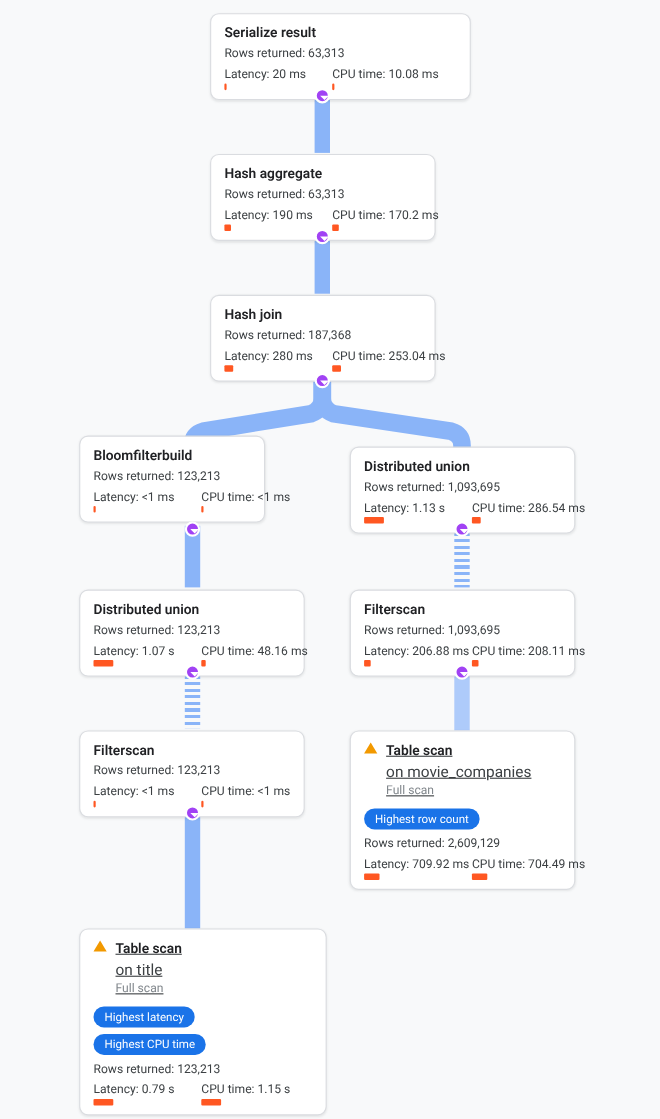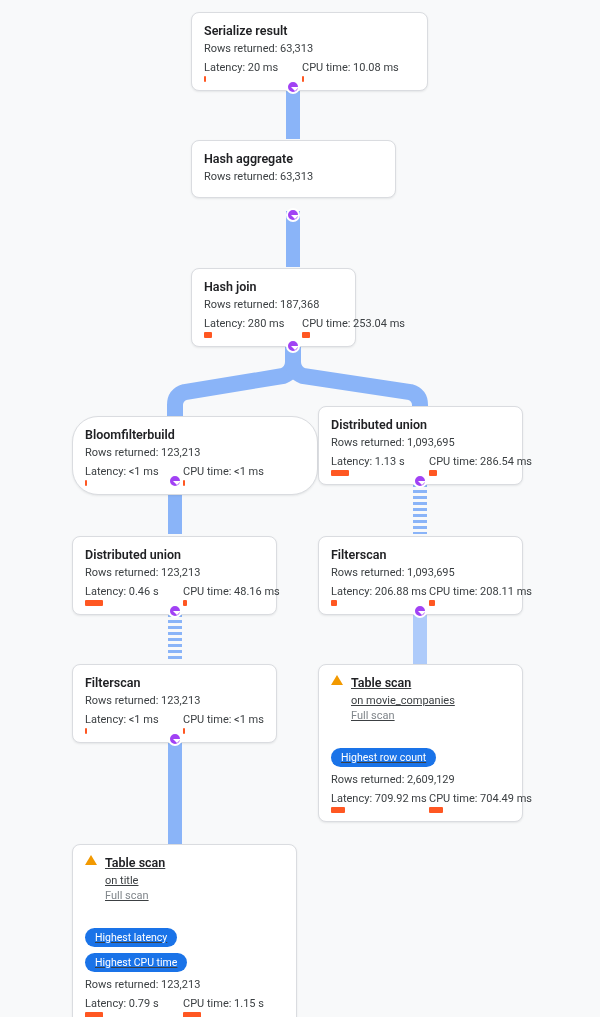--- a/index.html
+++ b/index.html
@@ -33,21 +33,21 @@
     font-size: 11px;
     color: #3c4043;
   }
   .node .title {
     font-size: 12.5px;
     font-weight: 600;
     color: #202124;
     margin-bottom: 4px;
   }
   .node .desc {
-    font-size: 11px;
+    font-size: 14px;
     color: #3c4043;
     margin-bottom: 2px;
   }
   .node .sub {
     font-size: 11px;
     color: #80868b;
     margin-bottom: 6px;
   }
   .node .rows {
     font-size: 11px;
@@ -78,21 +78,21 @@
     display: inline-block;
     width: 0; height: 0;
     border-left: 6px solid transparent;
     border-right: 6px solid transparent;
     border-bottom: 10px solid #f29900;
     margin-right: 8px;
     vertical-align: 1px;
   }
   .title-row { display: flex; align-items: flex-start; }
   .title-col { flex: 1; text-decoration: underline; }
-  .badges { margin: 20px 0 6px 0; display: flex; flex-wrap: wrap; gap: 6px; text-decoration: underline; }
+  .badges { margin: 4px 0 6px 0; display: flex; flex-wrap: wrap; gap: 6px; }
   .badge {
     background: #1a73e8;
     color: #fff;
     font-size: 10.5px;
     padding: 3px 10px;
     border-radius: 10px;
     white-space: nowrap;
   }
   .collapse-btn {
     position: absolute;
@@ -161,40 +161,50 @@
       <span class="label">CPU time: 10.08 ms</span>
       <div class="bar" style="width:2px"></div>
     </div>
   </div>
 </div>
 <div class="collapse-btn" style="left:293px; top:80px;"></div>
 
 <div class="node" style="left:191px; top:140px; width:205px;">
   <div class="title">Hash aggregate</div>
   <div class="rows">Rows returned: 63,313</div>
+  <div class="metrics">
+    <div class="metric">
+      <span class="label">Latency: 190 ms</span>
+      <div class="bar" style="width:6px"></div>
+    </div>
+    <div class="metric">
+      <span class="label">CPU time: 170.2 ms</span>
+      <div class="bar" style="width:6px"></div>
+    </div>
+  </div>
 </div>
 <div class="collapse-btn" style="left:293px; top:208px;"></div>
 
-<div class="node" style="left:191px; top:268px; width:165px;">
+<div class="node" style="left:191px; top:268px; width:205px;">
   <div class="title">Hash join</div>
   <div class="rows">Rows returned: 187,368</div>
   <div class="metrics">
     <div class="metric">
       <span class="label">Latency: 280 ms</span>
       <div class="bar" style="width:8px"></div>
     </div>
     <div class="metric">
       <span class="label">CPU time: 253.04 ms</span>
       <div class="bar" style="width:8px"></div>
     </div>
   </div>
 </div>
 <div class="collapse-btn" style="left:293px; top:339px;"></div>
 
-<div class="node" style="left:72px; top:416px; width:246px;border-radius:26px;">
+<div class="node" style="left:72px; top:396px; width:169px;">
   <div class="title">Bloomfilterbuild</div>
   <div class="rows">Rows returned: 123,213</div>
   <div class="metrics">
     <div class="metric">
       <span class="label">Latency: &lt;1 ms</span>
       <div class="bar" style="width:2px"></div>
     </div>
     <div class="metric">
       <span class="label">CPU time: &lt;1 ms</span>
       <div class="bar" style="width:2px"></div>
@@ -217,21 +227,21 @@
     </div>
   </div>
 </div>
 <div class="collapse-btn" style="left:420px; top:474px;"></div>
 
 <div class="node" style="left:72px; top:536px; width:205px;">
   <div class="title">Distributed union</div>
   <div class="rows">Rows returned: 123,213</div>
   <div class="metrics">
     <div class="metric">
-      <span class="label">Latency: 0.46 s</span>
+      <span class="label">Latency: 1.07 s</span>
       <div class="bar" style="width:18px"></div>
     </div>
     <div class="metric">
       <span class="label">CPU time: 48.16 ms</span>
       <div class="bar" style="width:4px"></div>
     </div>
   </div>
 </div>
 <div class="collapse-btn" style="left:175px; top:604px;"></div>
 

